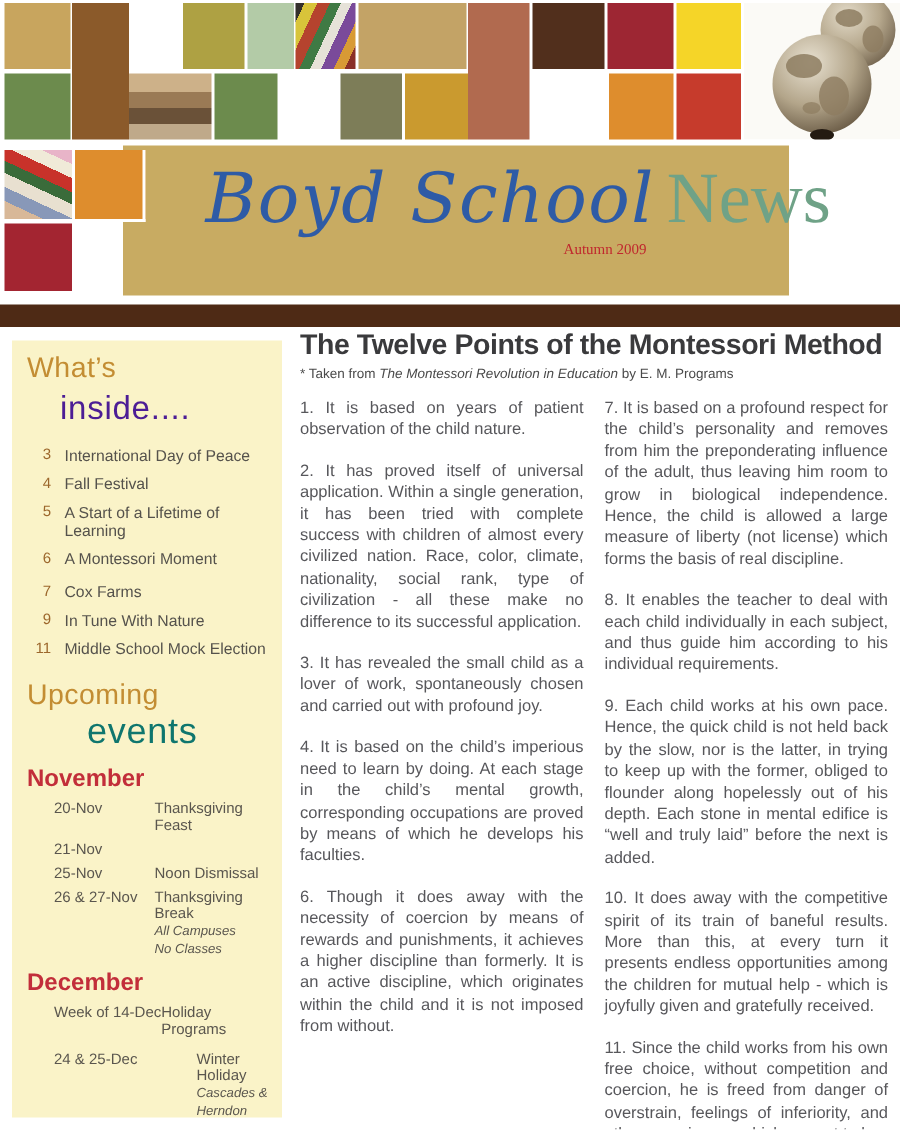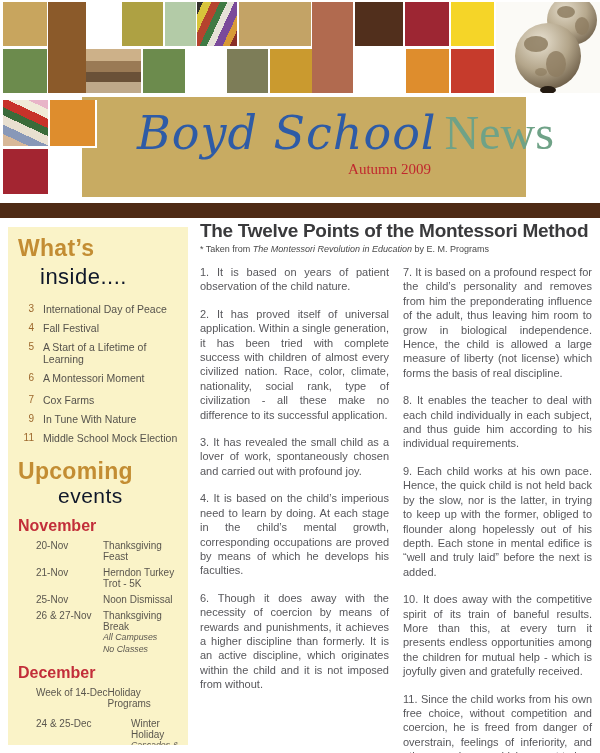--- a/index.html
+++ b/index.html
@@ -9,27 +9,27 @@
   .art1{background:linear-gradient(115deg,#33302c 0 10%,#d8c43a 10% 24%,#b5432e 24% 38%,
         #3f7a44 38% 50%,#e6e2d8 50% 62%,#7a4a9a 62% 76%,#d89a35 76% 88%,#8a2f28 88% 100%);}
   .art2{background:linear-gradient(205deg,#e8b4c8 0 14%,#f0ead8 14% 28%,#c8322a 28% 42%,
         #3a6b3a 42% 54%,#e8e0d0 54% 68%,#8898b8 68% 82%,#d8b898 82% 100%);}
   .banner{position:absolute;left:50px;top:97px;width:444px;height:100px;background:#C8AB62;margin-left:32px;}
   .masthead{position:absolute;left:55px;top:8px;white-space:nowrap;}
   .script{font-family:"DejaVu Serif","Liberation Serif",serif;font-style:italic;
           font-size:46px;color:#2E5BA6;letter-spacing:1px;}
   .newsword{font-family:"Liberation Serif",serif;font-size:48px;color:#6FA287;margin-left:8px;}
   .issue{position:absolute;right:95px;top:64px;font-family:"Liberation Serif",serif;
-         font-size:15px;color:#C0282E;text-align:center;}
+         font-size:10px;color:#C0282E;text-align:center;}
   .brownbar{position:absolute;left:0;top:203px;width:600px;height:15px;background:#4E2A15;}
   .sidebar{position:absolute;left:8px;top:227px;width:180px;height:518px;background:#FAF3C8;
            box-sizing:border-box;padding:8px 9px 8px 10px;overflow:hidden;color:#5A564E;}
-  .whats,.upcoming{font-size:23px;color:#C38D33;letter-spacing:.3px;font-weight:bold;}
-  .inside{font-size:22px;color:#0f172a;margin:2px 0 0 22px;letter-spacing:.5px;}
-  .eventsword{font-size:21px;color:#0f172a;margin:-1px 0 0 40px;letter-spacing:.5px;}
+  .whats,.upcoming{font-size:19px;color:#C38D33;letter-spacing:.3px;}
+  .inside{font-size:22px;color:#4c1d95;margin:2px 0 0 22px;letter-spacing:.5px;}
+  .eventsword{font-size:24px;color:#0f766e;margin:-1px 0 0 40px;letter-spacing:.5px;}
   .toc{list-style:none;margin:13px 0 0 0;padding:0;}
   .toc li{display:flex;margin-bottom:7px;}
   .pg{flex:0 0 16px;text-align:right;margin-right:9px;color:#9C672C;font-size:10px;}
   .tt{font-size:10.5px;color:#55524C;}
   .upcoming{margin-top:14px;}
   .month{font-size:16px;font-weight:bold;color:#C22E3A;margin:9px 0 1px;}
   .ev{display:flex;margin-top:5px;font-size:10px;margin-left:18px;}
   .date{flex:0 0 67px;white-space:nowrap;}
   .einfo{flex:1;display:flex;flex-direction:column;}
   .etitle{font-size:10px;}
@@ -144,23 +144,20 @@
 
     <div class="month">November</div>
     <div class="ev">
       <span class="date">20-Nov</span>
       <span class="einfo">
           <span class="etitle">Thanksgiving Feast</span>
         </span>
     </div>
     <div class="ev">
       <span class="date">21-Nov</span>
-      <span class="einfo">
-          <span class="etitle">Herndon Turkey Trot - 5K</span>
-        </span>
     </div>
     <div class="ev">
       <span class="date">25-Nov</span>
       <span class="einfo">
           <span class="etitle">Noon Dismissal</span>
         </span>
     </div>
     <div class="ev">
       <span class="date">26 &amp; 27-Nov</span>
       <span class="einfo">

